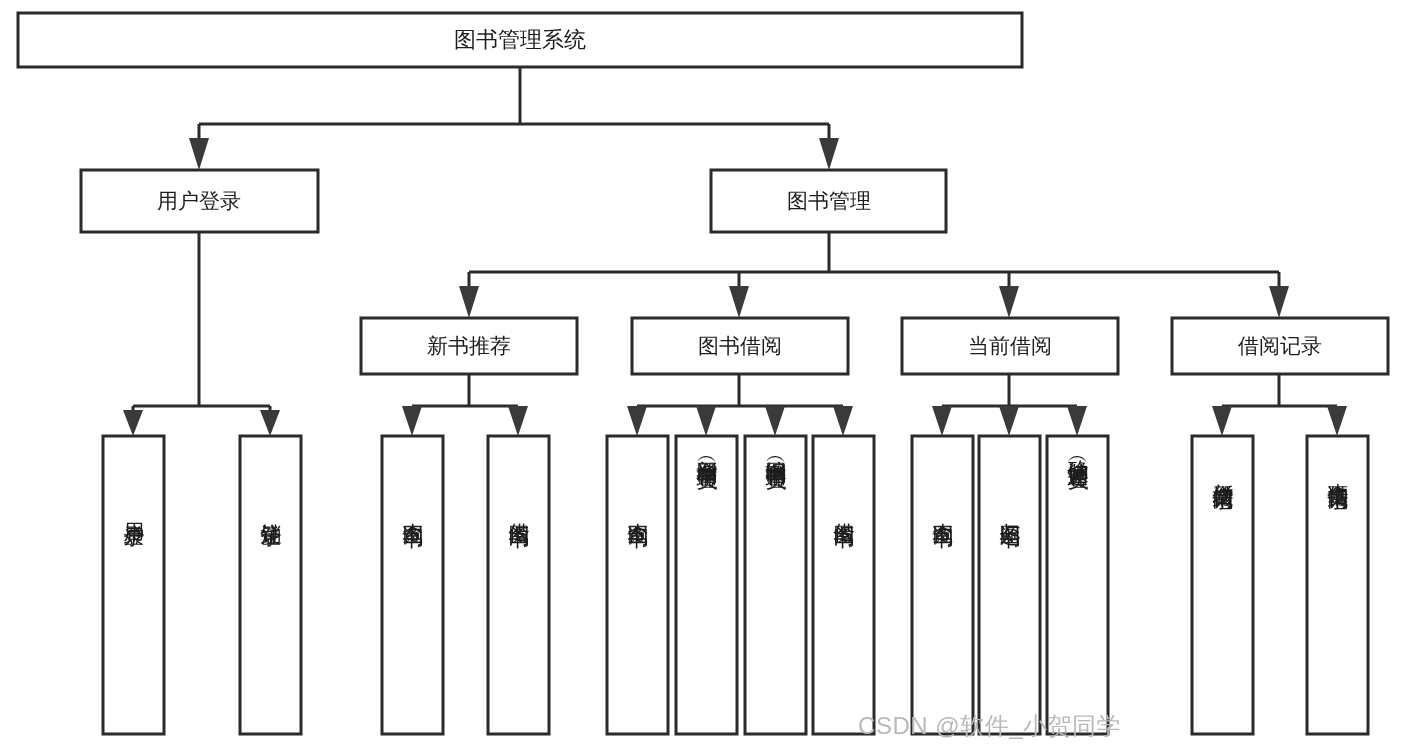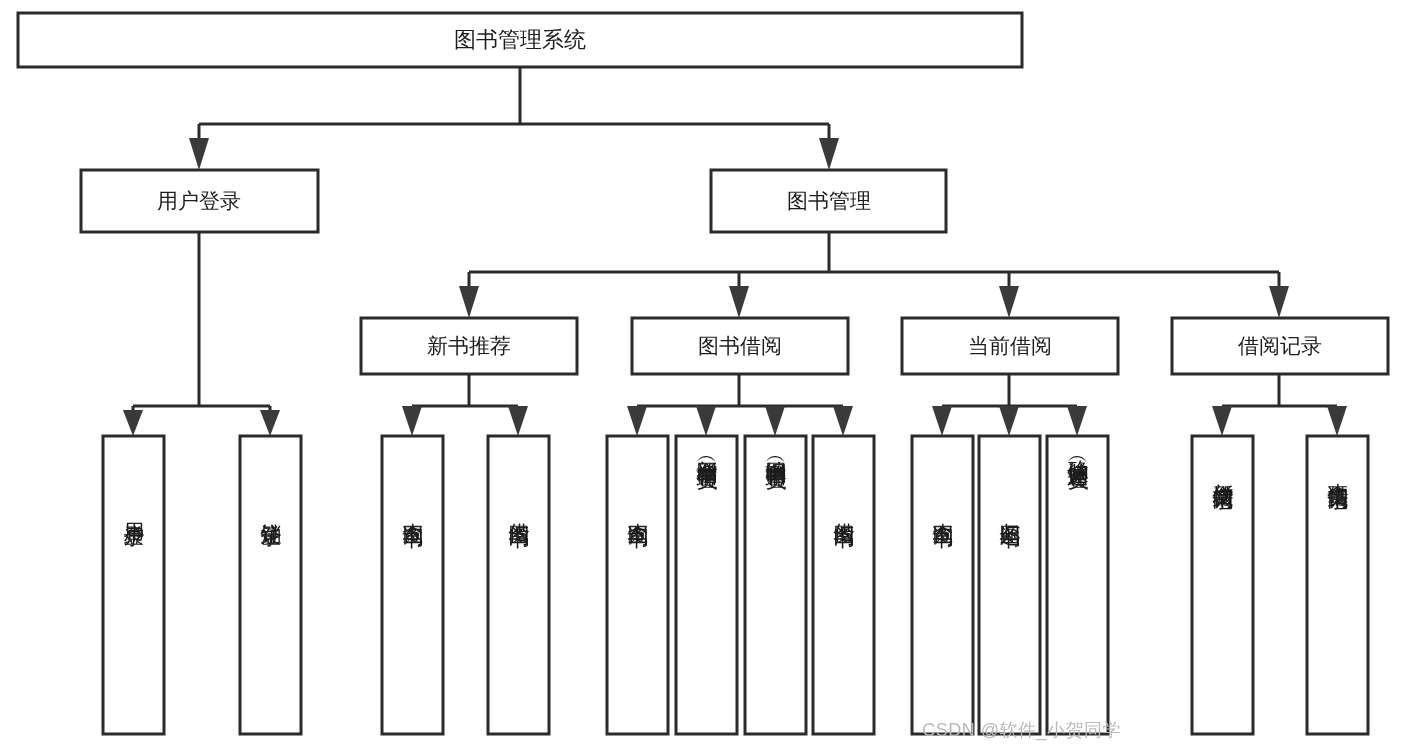--- a/index.html
+++ b/index.html
@@ -71,21 +71,21 @@
     line-height: 1.18;
     color: #1c1c1c;
     letter-spacing: 1.5px;
     white-space: nowrap;
   }
   .watermark {
     position: absolute;
     right: 10px;
     bottom: 5px;
     font-family: "Liberation Sans", "DejaVu Sans", sans-serif;
-    font-size: 18px;
+    font-size: 24px;
     color: #b9b9b9;
     white-space: nowrap;
     letter-spacing: 0.5px;
   }
 </style>
 </head>
 <body>
 
 <div id="diagram-root">
 

